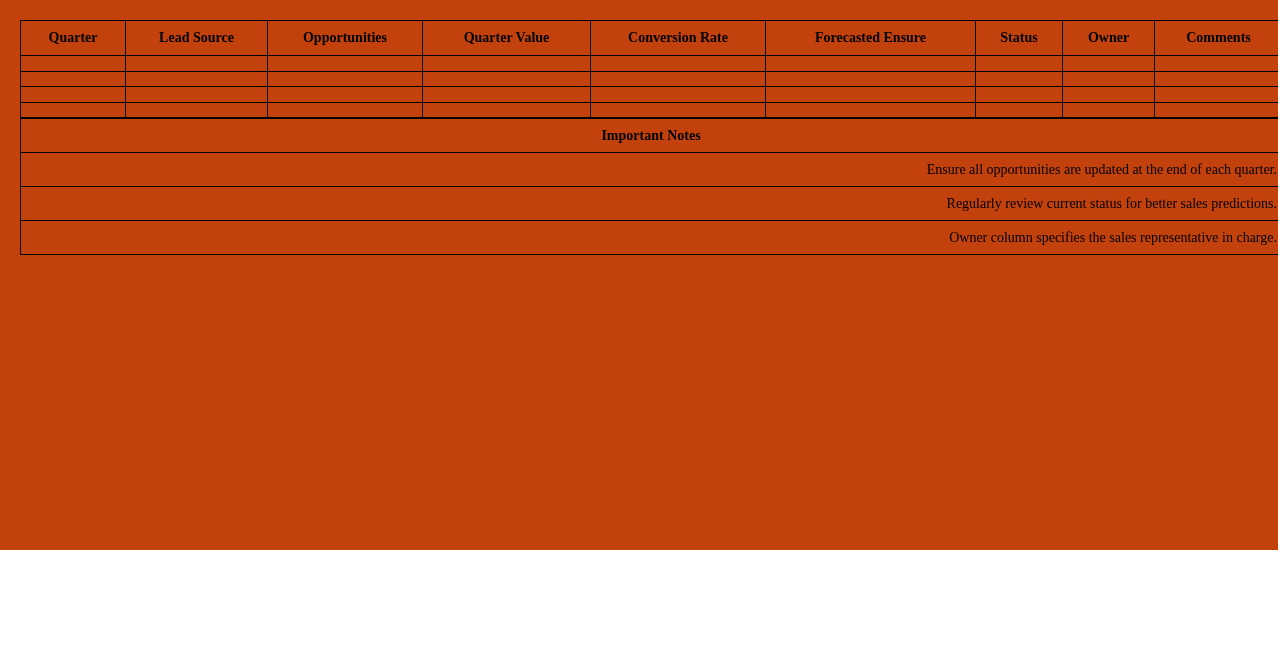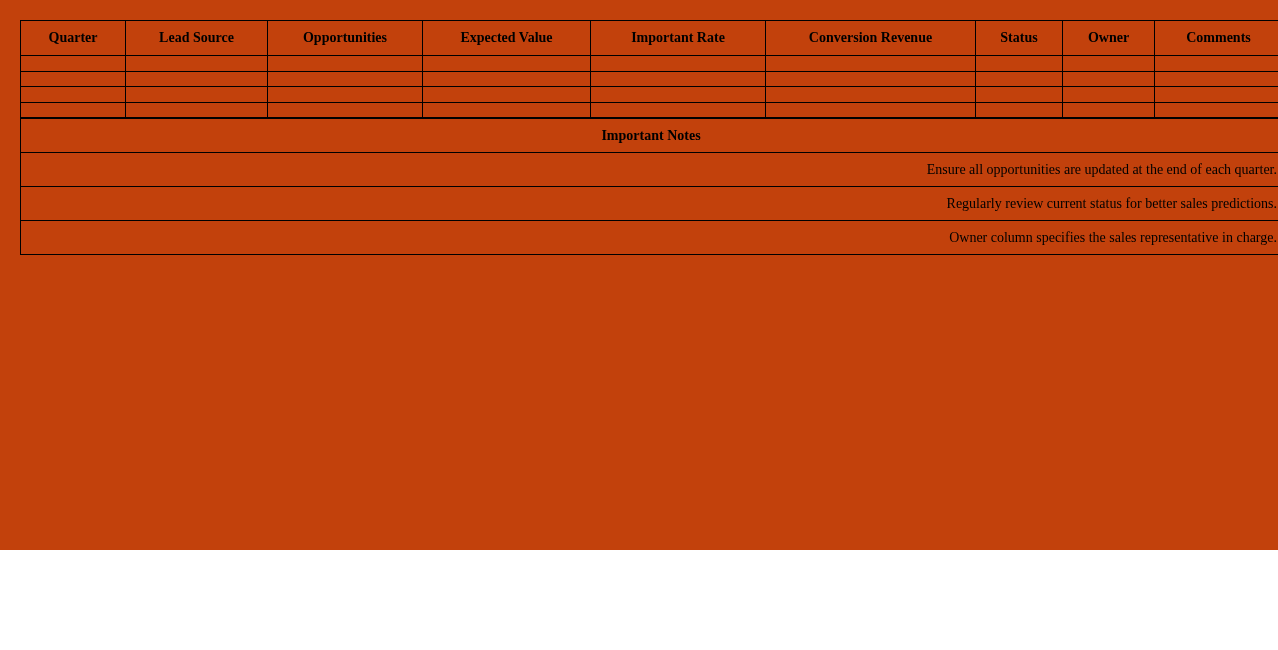--- a/index.html
+++ b/index.html
@@ -71,23 +71,23 @@
       <col style="width:210px">
       <col style="width:87px">
       <col style="width:92px">
       <col style="width:128px">
     </colgroup>
     <thead>
       <tr>
         <th>Quarter</th>
         <th>Lead Source</th>
         <th>Opportunities</th>
-        <th>Expected Value</th>
-        <th>Important Rate</th>
-        <th>Conversion Revenue</th>
+        <th>Quarter Value</th>
+        <th>Conversion Rate</th>
+        <th>Forecasted Ensure</th>
         <th>Status</th>
         <th>Owner</th>
         <th>Comments</th>
       </tr>
     </thead>
     <tbody>
         <tr>
           <td></td>
           <td></td>
           <td></td>

